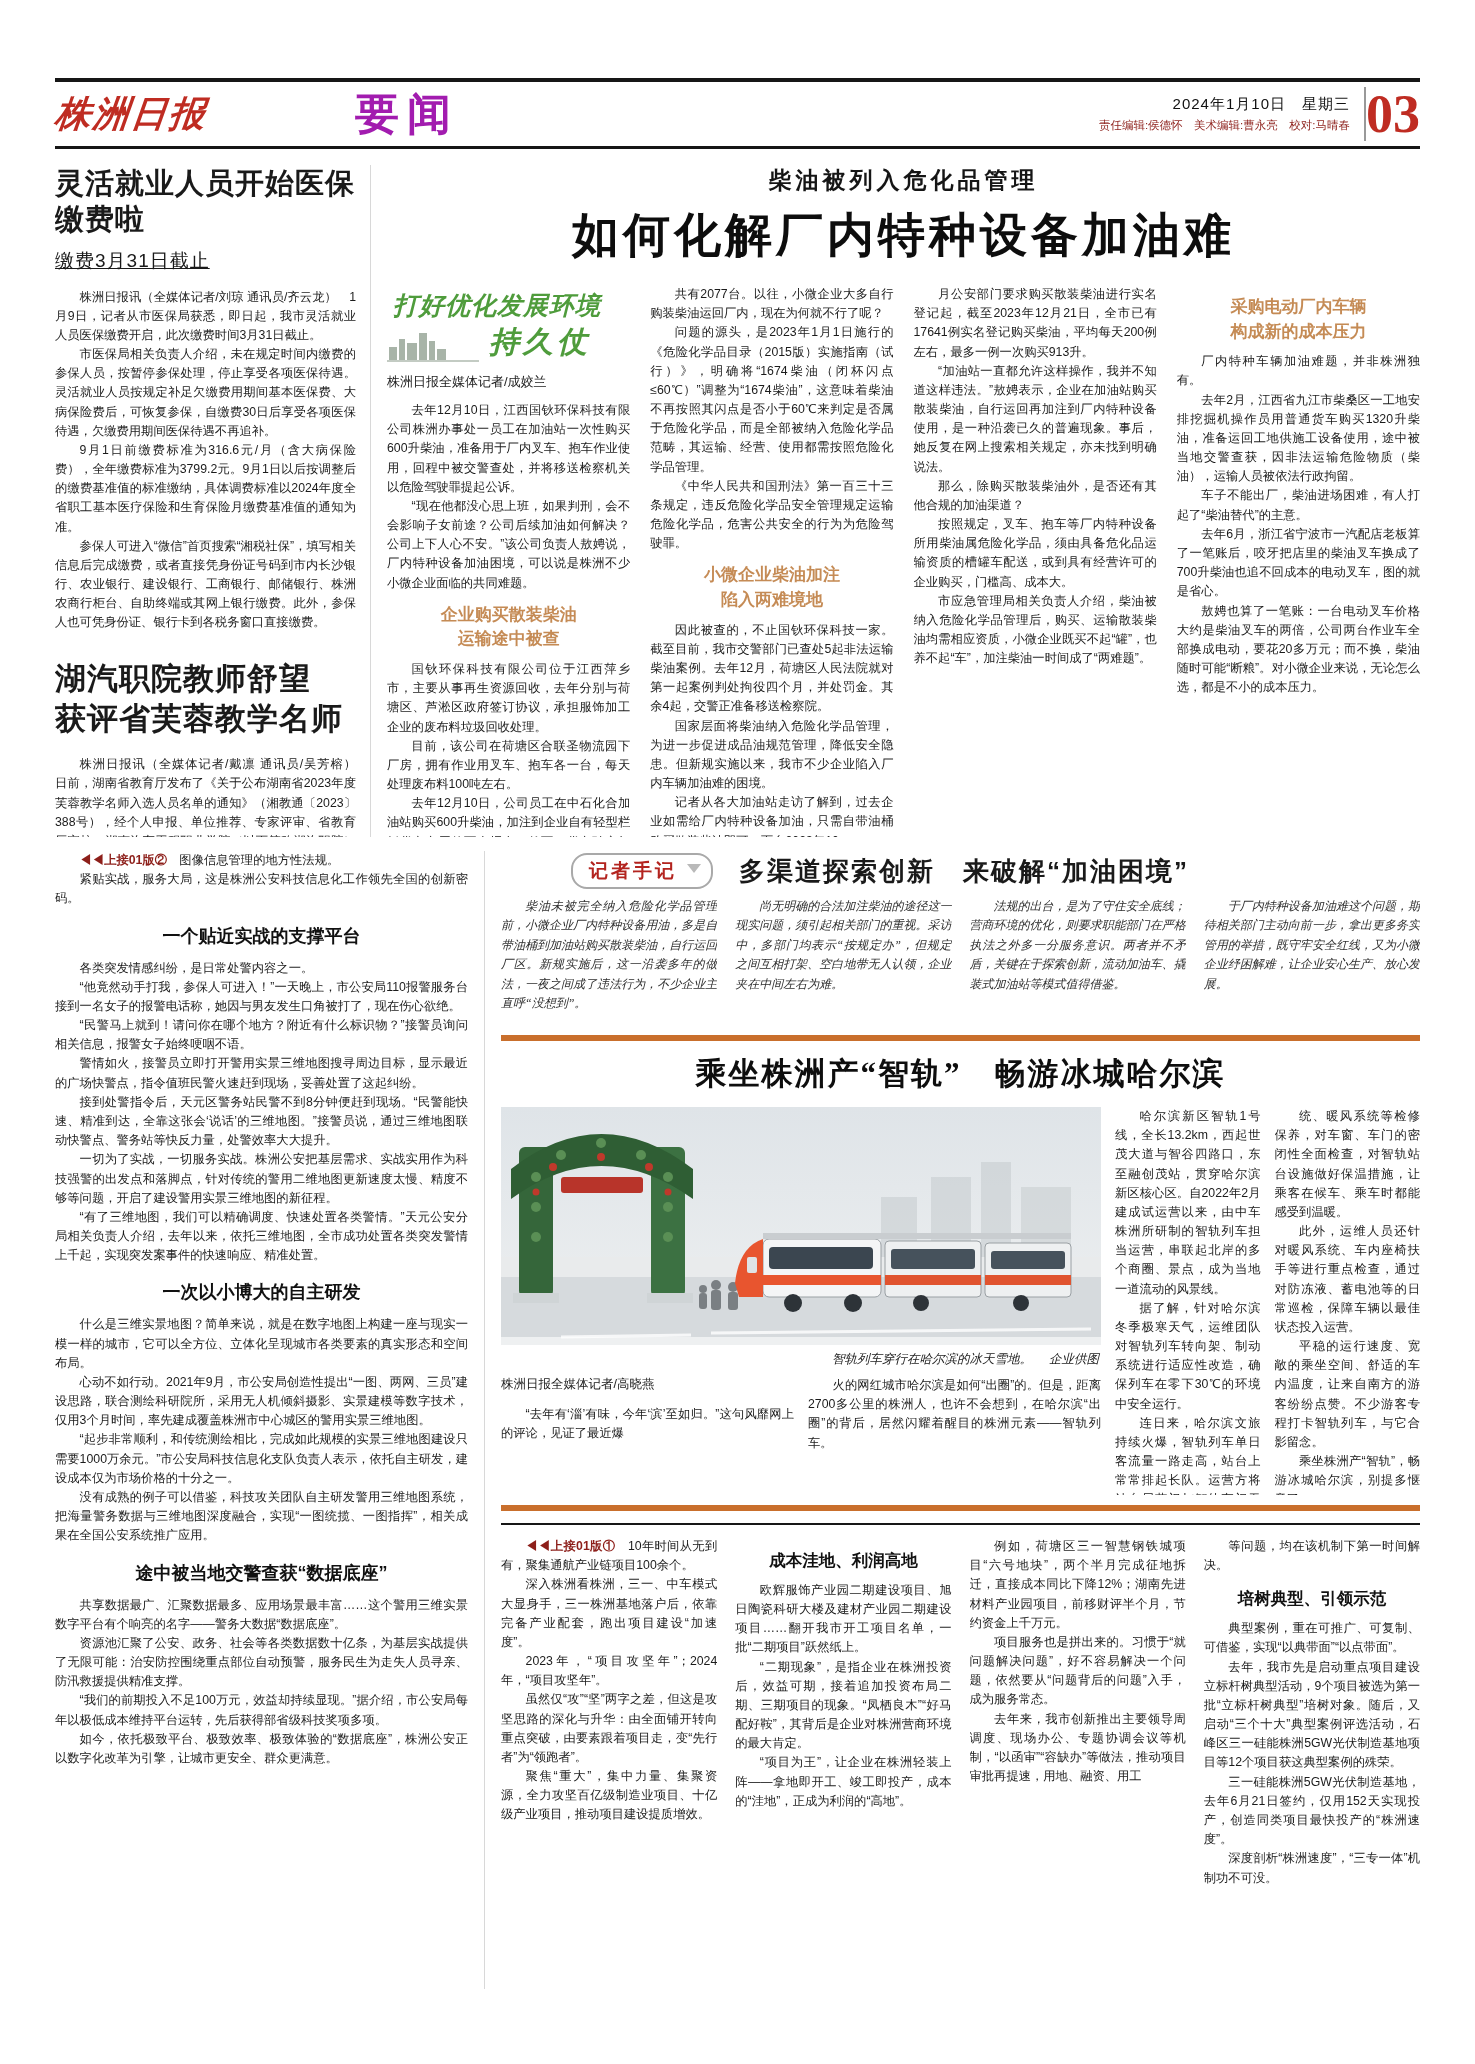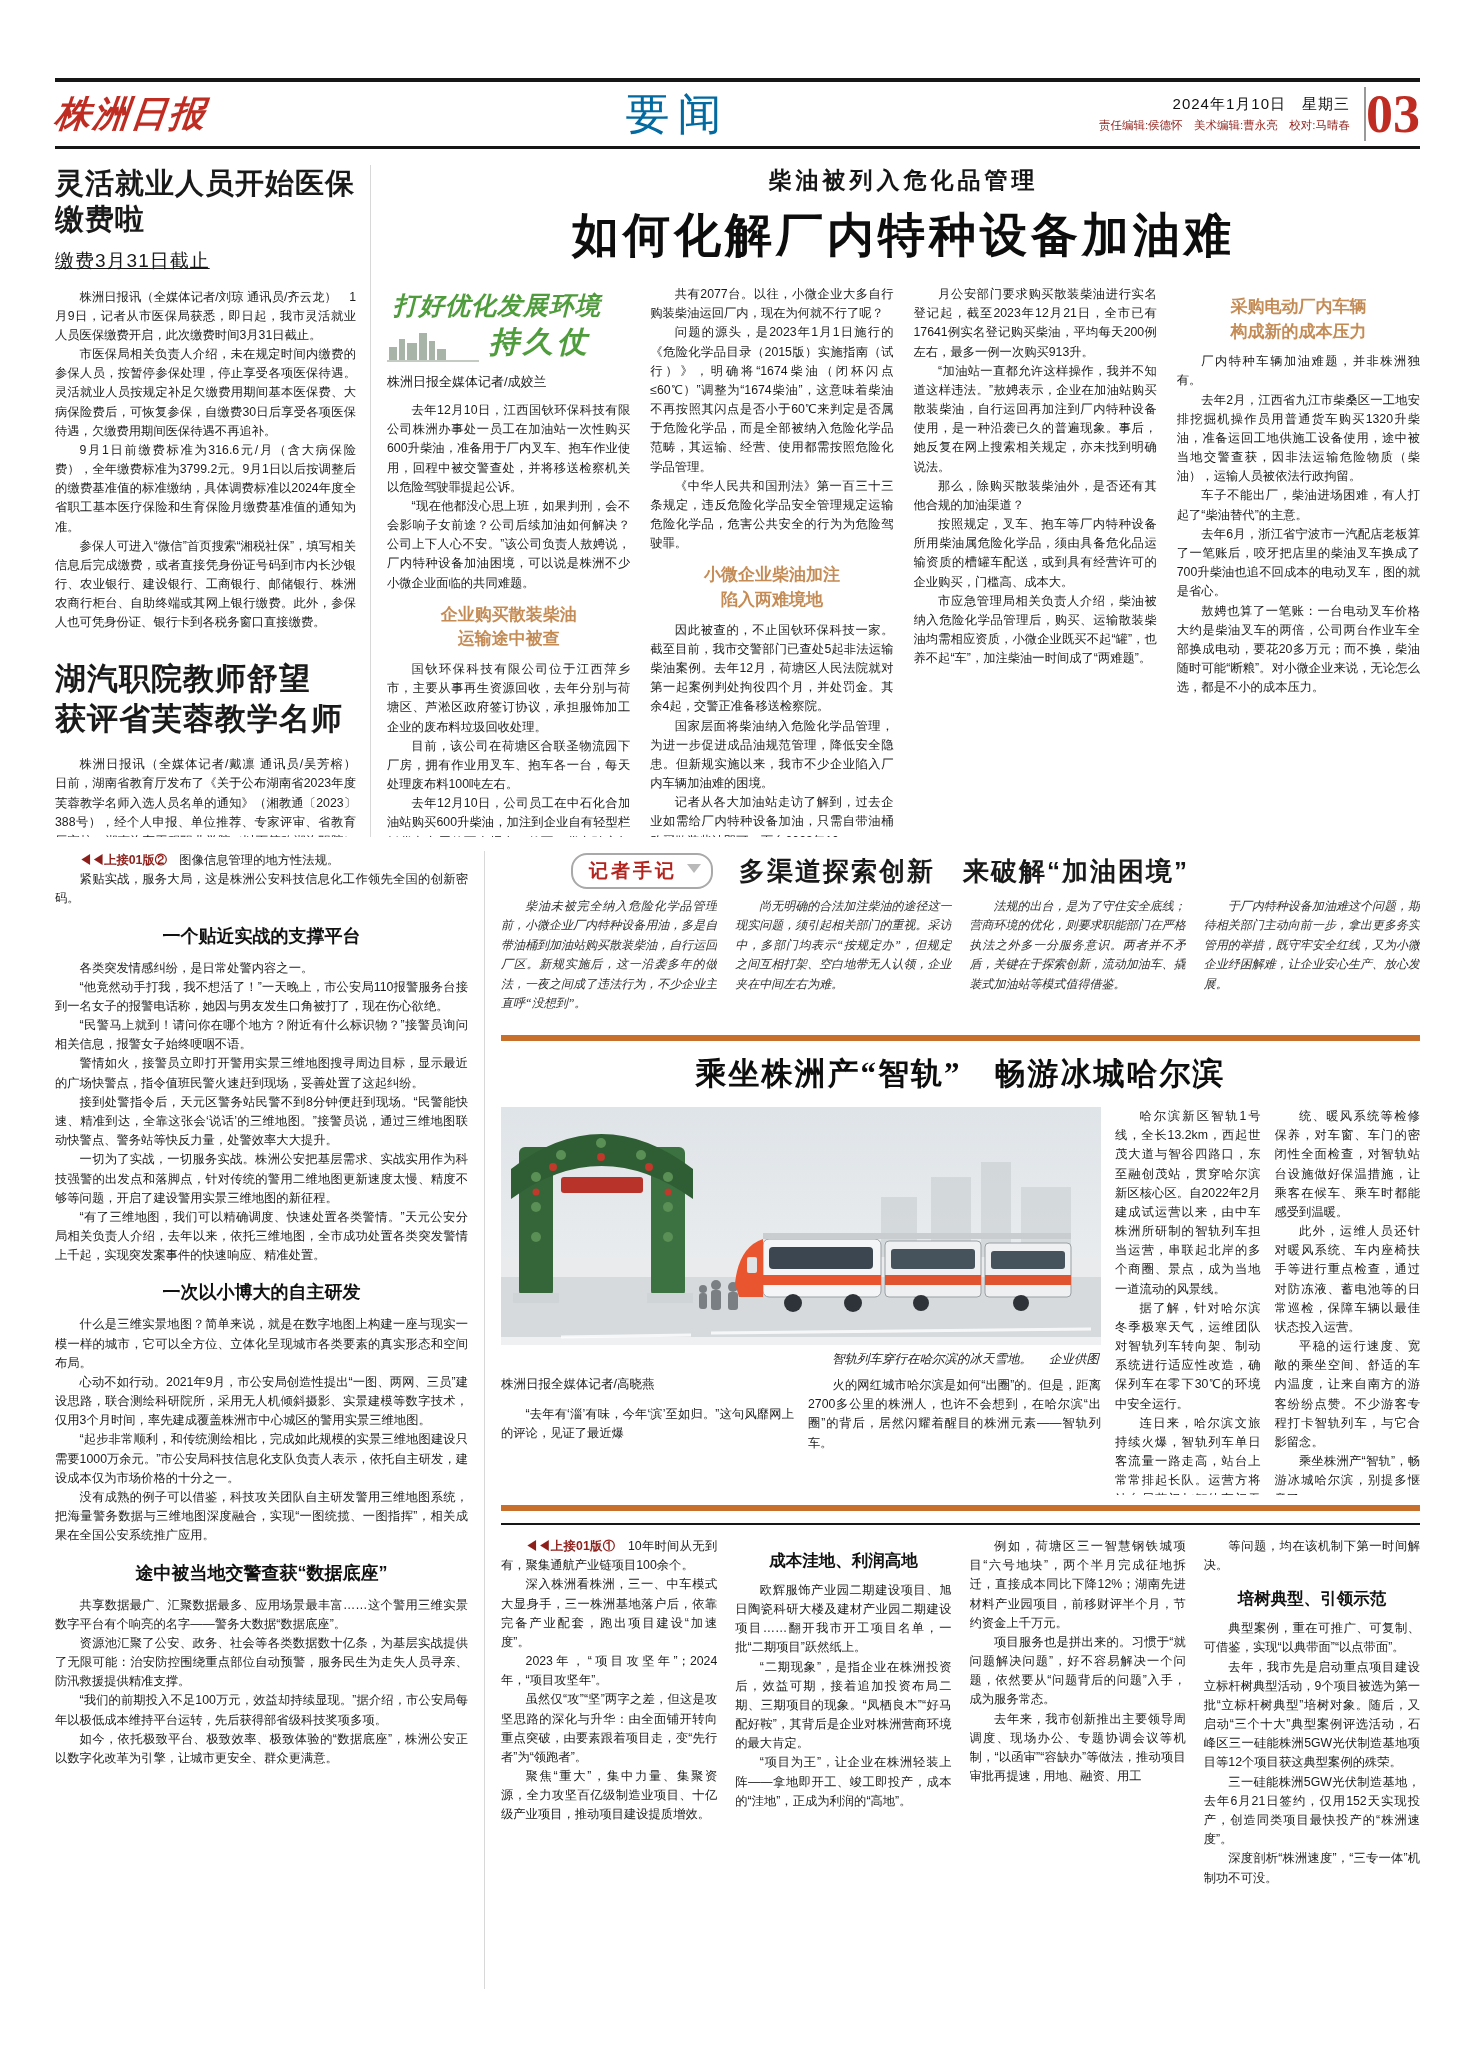--- a/index.html
+++ b/index.html
@@ -9,22 +9,22 @@
     position:relative; width:1475px; height:2064px; margin:0 auto;
     background:#ffffff; color:#1a1a1a; overflow:hidden;
     padding:78px 55px 40px 55px;
   }
   
   .hd-rule { height:4px; background:#161616; }
   .hd-rule.thin { height:3px; }
   #masthead { display:flex; align-items:center; height:64px; padding:4px 0; }
   .logo { width:300px; color:#bf2c22; font-family:"Liberation Serif", serif;
           font-weight:bold; font-size:36px; font-style:italic; transform:skewX(-6deg); letter-spacing:2px; }
-  .section-title { flex:1; text-align:center; color:#0369a1; font-family:"Liberation Serif", serif;
-          font-weight:normal; font-size:44px; letter-spacing:8px; }
+  .section-title { flex:1; color:#a21caf; font-family:"Liberation Serif", serif;
+          font-weight:bold; font-size:44px; letter-spacing:8px; }
   .hd-right { width:420px; display:flex; align-items:center; justify-content:flex-end; }
   .hd-meta { text-align:right; margin-right:14px; }
   .hd-date { font-size:15px; color:#111; margin-bottom:4px; letter-spacing:1px; }
   .hd-editors { font-size:11.5px; color:#8d1f1a; }
   .page-no { color:#bf2c22; font-size:54px; font-weight:bold; border-left:2px solid #999;
              line-height:1; font-family:"Liberation Serif", serif; }
   
   .para { font-size:12.3px; line-height:1.56; text-align:justify; text-indent:2em; color:#1b1b1b; }
   .col-subhead { color:#c58b55; font-weight:bold; font-size:17px; text-align:center;
                  line-height:1.45; margin:10px 0 8px; }
@@ -200,21 +200,21 @@
   </div>
 
   <div id="lower-row">
 
     <div id="col-left-bottom">
       <div>
           <p class="para"><span class="lead-mark">◀◀上接01版②　</span>图像信息管理的地方性法规。</p>
           <p class="para">紧贴实战，服务大局，这是株洲公安科技信息化工作领先全国的创新密码。</p>
           <div class="col-subhead black">一个贴近实战的支撑平台</div>
           <p class="para">各类突发情感纠纷，是日常处警内容之一。</p>
-          <p class="para">“他竟然动手打我，我不想活了！”一天晚上，市公安局110报警服务台接到一名女子的报警电话称，她因与男友发生口角被打了，现在伤心欲绝。</p>
+          <p class="para">“他竟然动手打我，参保人可进入！”一天晚上，市公安局110报警服务台接到一名女子的报警电话称，她因与男友发生口角被打了，现在伤心欲绝。</p>
           <p class="para">“民警马上就到！请问你在哪个地方？附近有什么标识物？”接警员询问相关信息，报警女子始终哽咽不语。</p>
           <p class="para">警情如火，接警员立即打开警用实景三维地图搜寻周边目标，显示最近的广场快警点，指令值班民警火速赶到现场，妥善处置了这起纠纷。</p>
           <p class="para">接到处警指令后，天元区警务站民警不到8分钟便赶到现场。“民警能快速、精准到达，全靠这张会‘说话’的三维地图。”接警员说，通过三维地图联动快警点、警务站等快反力量，处警效率大大提升。</p>
           <p class="para">一切为了实战，一切服务实战。株洲公安把基层需求、实战实用作为科技强警的出发点和落脚点，针对传统的警用二维地图更新速度太慢、精度不够等问题，开启了建设警用实景三维地图的新征程。</p>
           <p class="para">“有了三维地图，我们可以精确调度、快速处置各类警情。”天元公安分局相关负责人介绍，去年以来，依托三维地图，全市成功处置各类突发警情上千起，实现突发案事件的快速响应、精准处置。</p>
           <div class="col-subhead black">一次以小博大的自主研发</div>
           <p class="para">什么是三维实景地图？简单来说，就是在数字地图上构建一座与现实一模一样的城市，它可以全方位、立体化呈现城市各类要素的真实形态和空间布局。</p>
           <p class="para">心动不如行动。2021年9月，市公安局创造性提出“一图、两网、三员”建设思路，联合测绘科研院所，采用无人机倾斜摄影、实景建模等数字技术，仅用3个月时间，率先建成覆盖株洲市中心城区的警用实景三维地图。</p>
           <p class="para">“起步非常顺利，和传统测绘相比，完成如此规模的实景三维地图建设只需要1000万余元。”市公安局科技信息化支队负责人表示，依托自主研发，建设成本仅为市场价格的十分之一。</p>
           <p class="para">没有成熟的例子可以借鉴，科技攻关团队自主研发警用三维地图系统，把海量警务数据与三维地图深度融合，实现“一图统揽、一图指挥”，相关成果在全国公安系统推广应用。</p>

